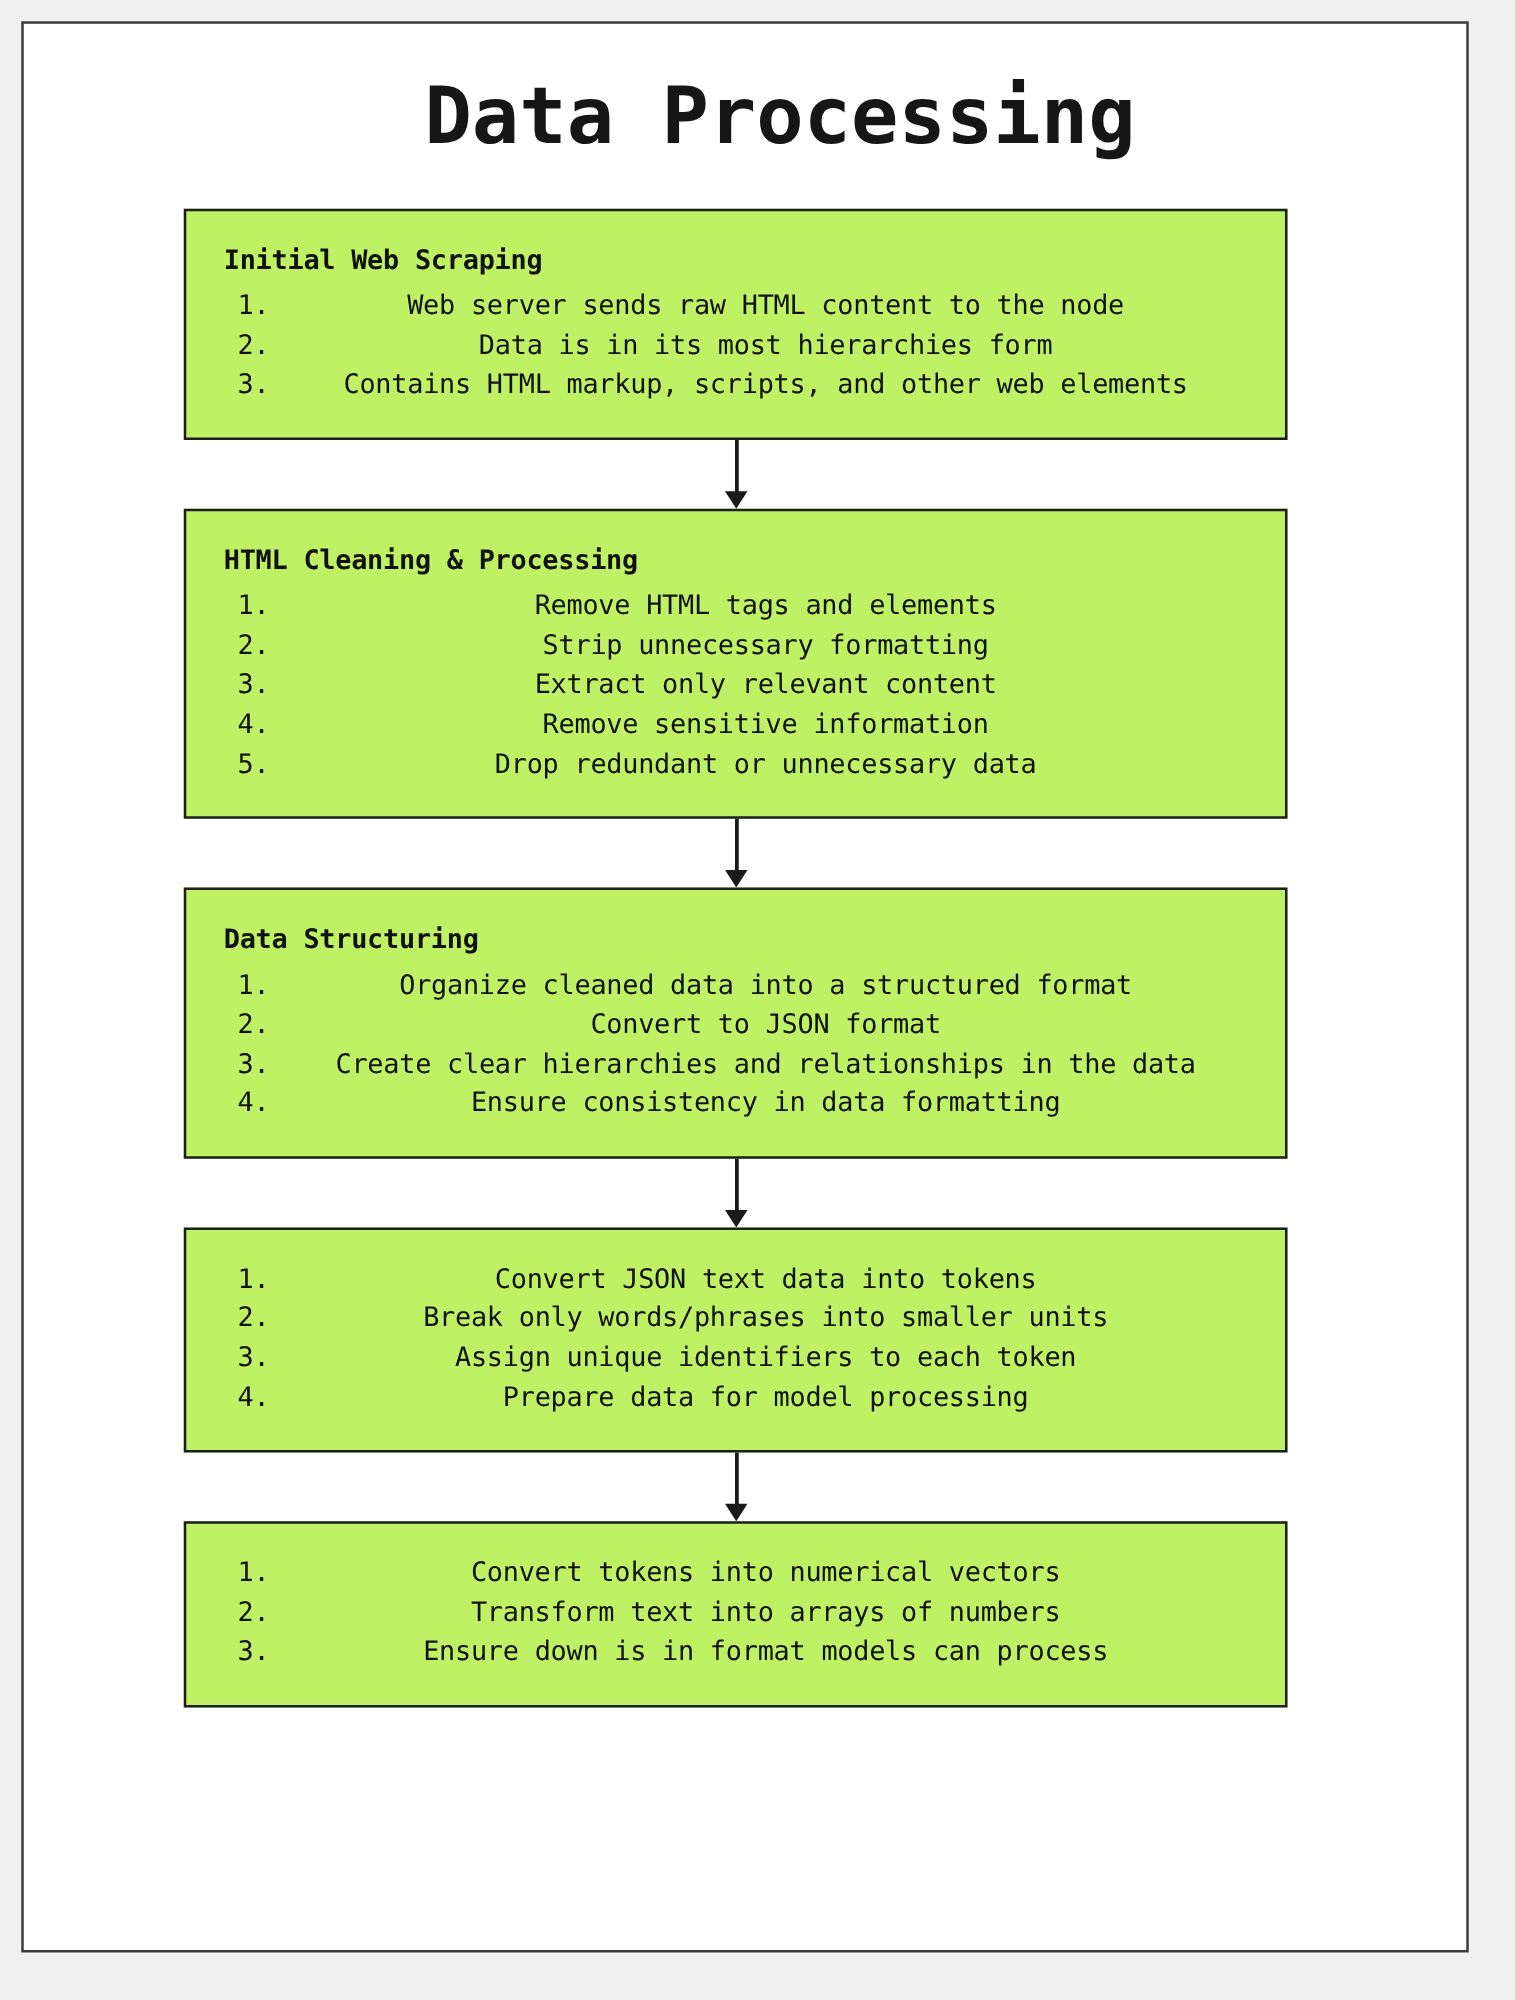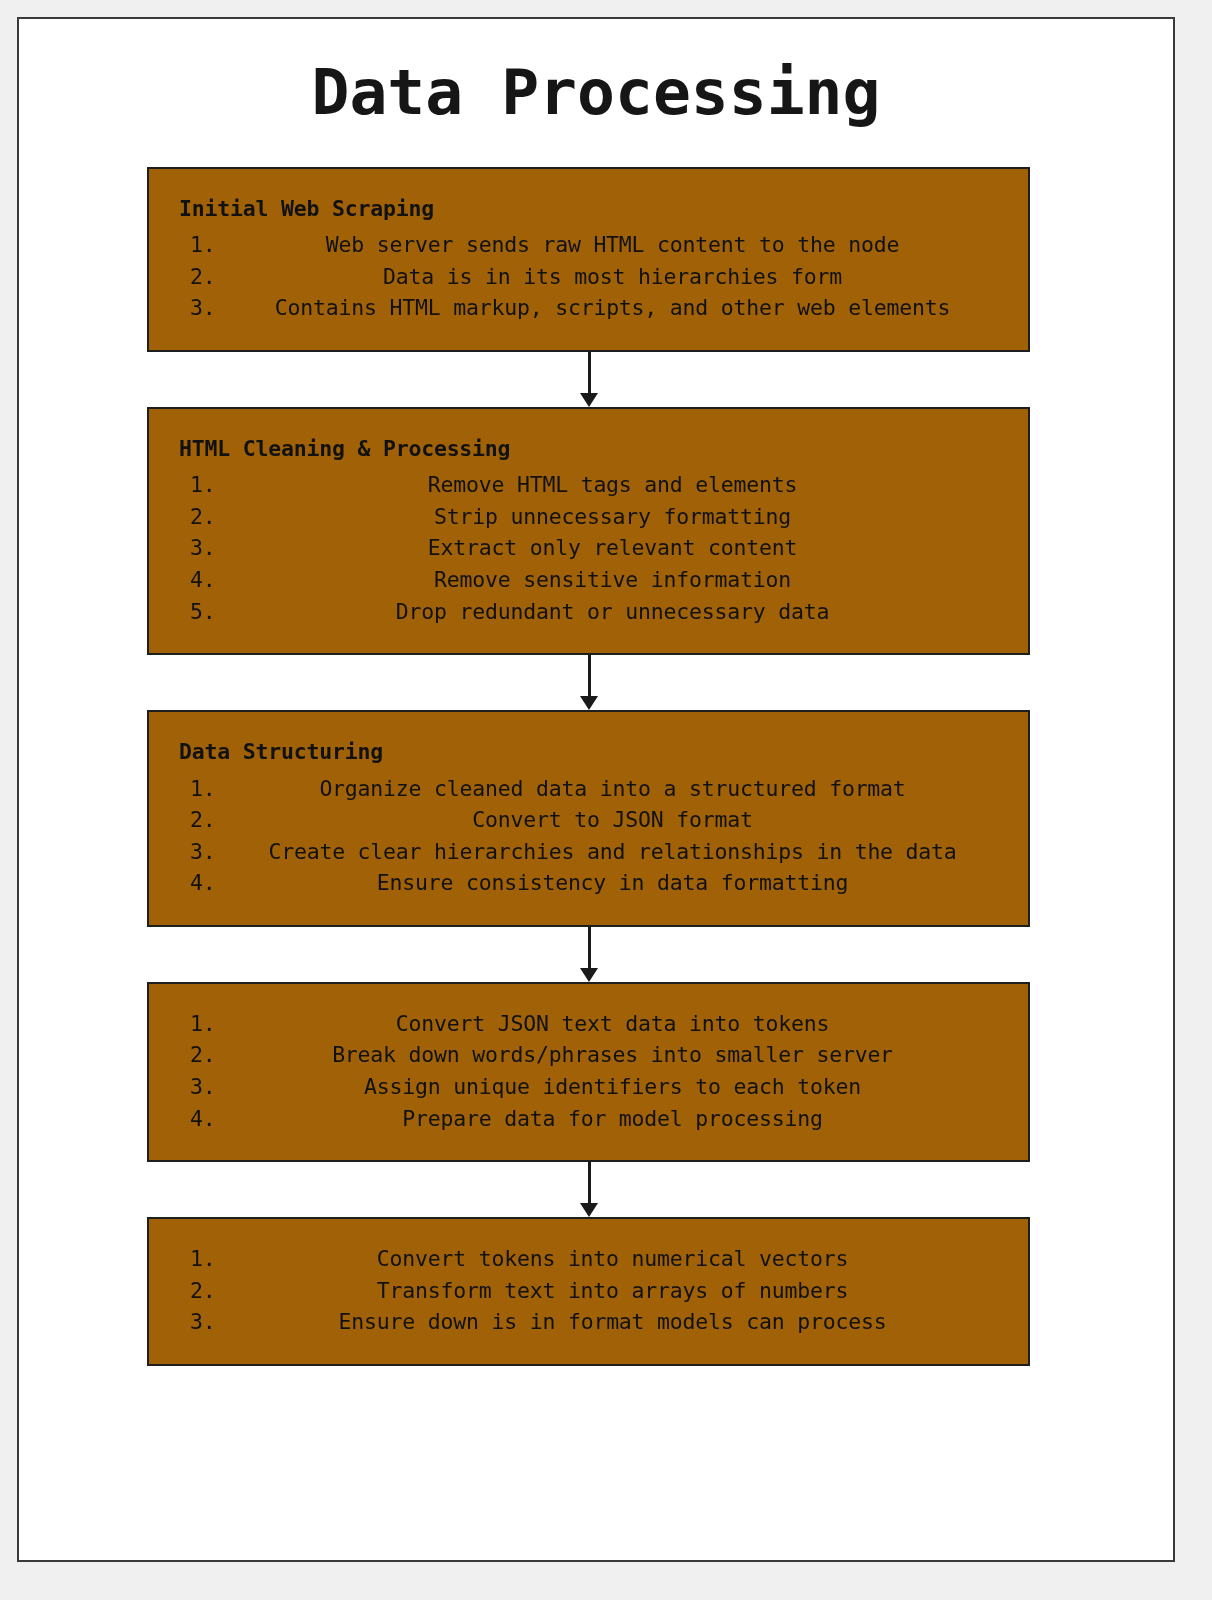--- a/index.html
+++ b/index.html
@@ -32,33 +32,34 @@
     left: 0;
     top: 38px;
     width: 100%;
     text-align: center;
     font-size: 63px;
     font-weight: bold;
     letter-spacing: 0px;
     color: #161616;
     line-height: 1.15;
     white-space: pre;
+    padding-left: 28px;
   }
 
   
   #flow {
     position: absolute;
     left: 128px;
     top: 148px;
     width: 883px;
   }
 
   .node {
     position: relative;
-    background: #a16207;
+    background: #bef264;
     border: 2px solid #1e1e1e;
     box-sizing: border-box;
     padding: 24px 18px 26px 30px;
   }
 
   .node-title {
     font-size: 21.5px;
     font-weight: bold;
     color: #111111;
     letter-spacing: -0.2px;
@@ -213,21 +214,21 @@
     </div>
 
     <div class="node">
       <ul class="node-list">
         <li>
           <span class="li-num">1.</span>
           <span class="li-text">Convert JSON text data into tokens</span>
         </li>
         <li>
           <span class="li-num">2.</span>
-          <span class="li-text">Break down words/phrases into smaller server</span>
+          <span class="li-text">Break only words/phrases into smaller units</span>
         </li>
         <li>
           <span class="li-num">3.</span>
           <span class="li-text">Assign unique identifiers to each token</span>
         </li>
         <li>
           <span class="li-num">4.</span>
           <span class="li-text">Prepare data for model processing</span>
         </li>
       </ul>

